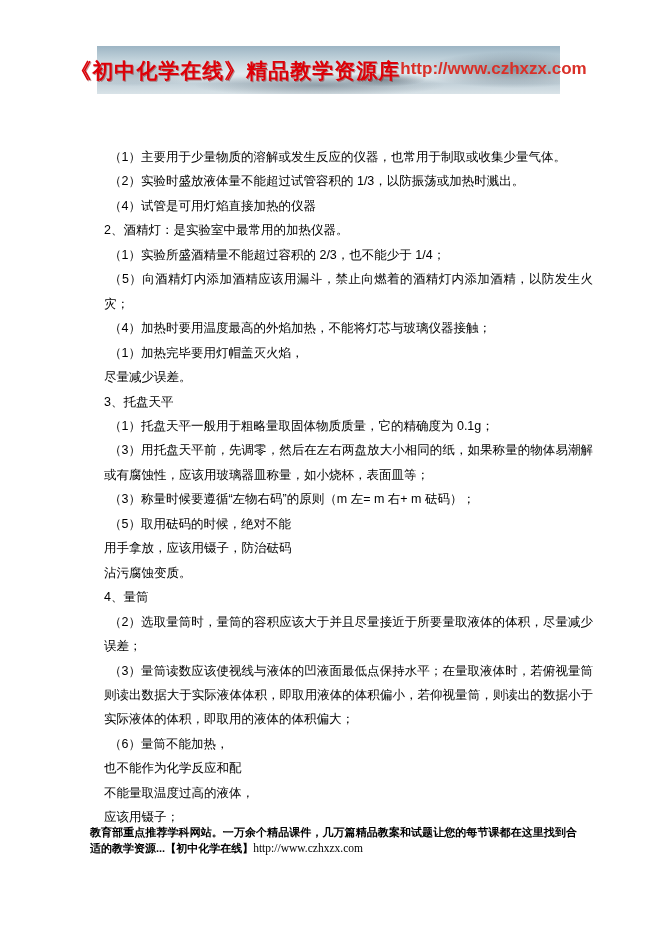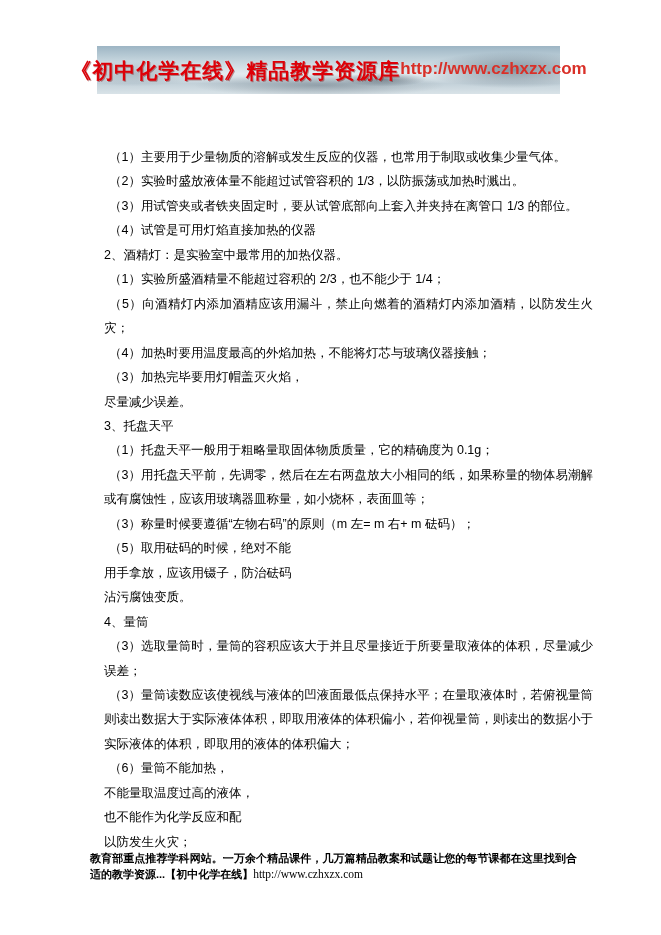--- a/index.html
+++ b/index.html
@@ -32,60 +32,59 @@
   
   .doc { position:absolute; left:104px; top:97px; width:489px;margin-top:48px; }
   .doc-line {
     font-size:12.5px; line-height:24.45px;
     text-align:justify;
     word-break:break-all;
   }
   .doc-line.item { text-indent:5px; }
   
   .footer {
-    position:absolute; left:90px; top:851px; width:487px;
+    position:absolute; left:90px; top:825px; width:487px;
     font-size:11px; line-height:15.5px; font-weight:bold;
     text-align:justify; word-break:break-all;
   }
   .footer-url {
     font-family:"Liberation Serif", serif; font-weight:normal; font-size:11.5px;
   }
 </style>
 </head>
 <body>
 
 <div class="page">
 
   <div class="banner">
     <div class="banner-title" style="color: rgb(221, 0, 8);">《初中化学在线》精品教学资源库</div>
     <div class="banner-url" style="color: rgb(217, 48, 40);">http://www.czhxzx.com</div>
   </div>
 
   <div class="doc">
       <p class="doc-line item">（1）主要用于少量物质的溶解或发生反应的仪器，也常用于制取或收集少量气体。</p>
       <p class="doc-line item">（2）实验时盛放液体量不能超过试管容积的 1/3，以防振荡或加热时溅出。</p>
-      <p class="doc-line item">（3）用试管夹或者铁夹固定时，要从试管底部向上套入并夹持在离管口 1/3 的部位。</p>
       <p class="doc-line item">（4）试管是可用灯焰直接加热的仪器</p>
       <p class="doc-line flush">2、酒精灯：是实验室中最常用的加热仪器。</p>
       <p class="doc-line item">（1）实验所盛酒精量不能超过容积的 2/3，也不能少于 1/4；</p>
       <p class="doc-line item">（5）向酒精灯内添加酒精应该用漏斗，禁止向燃着的酒精灯内添加酒精，以防发生火灾；</p>
       <p class="doc-line item">（4）加热时要用温度最高的外焰加热，不能将灯芯与玻璃仪器接触；</p>
-      <p class="doc-line item">（3）加热完毕要用灯帽盖灭火焰，</p>
+      <p class="doc-line item">（1）加热完毕要用灯帽盖灭火焰，</p>
       <p class="doc-line flush">尽量减少误差。</p>
       <p class="doc-line flush">3、托盘天平</p>
       <p class="doc-line item">（1）托盘天平一般用于粗略量取固体物质质量，它的精确度为 0.1g；</p>
       <p class="doc-line item">（3）用托盘天平前，先调零，然后在左右两盘放大小相同的纸，如果称量的物体易潮解或有腐蚀性，应该用玻璃器皿称量，如小烧杯，表面皿等；</p>
       <p class="doc-line item">（3）称量时候要遵循“左物右码”的原则（m 左= m 右+ m 砝码）；</p>
       <p class="doc-line item">（5）取用砝码的时候，绝对不能</p>
       <p class="doc-line flush">用手拿放，应该用镊子，防治砝码</p>
       <p class="doc-line flush">沾污腐蚀变质。</p>
       <p class="doc-line flush">4、量筒</p>
-      <p class="doc-line item">（3）选取量筒时，量筒的容积应该大于并且尽量接近于所要量取液体的体积，尽量减少误差；</p>
+      <p class="doc-line item">（2）选取量筒时，量筒的容积应该大于并且尽量接近于所要量取液体的体积，尽量减少误差；</p>
       <p class="doc-line item">（3）量筒读数应该使视线与液体的凹液面最低点保持水平；在量取液体时，若俯视量筒则读出数据大于实际液体体积，即取用液体的体积偏小，若仰视量筒，则读出的数据小于实际液体的体积，即取用的液体的体积偏大；</p>
       <p class="doc-line item">（6）量筒不能加热，</p>
+      <p class="doc-line flush">也不能作为化学反应和配</p>
       <p class="doc-line flush">不能量取温度过高的液体，</p>
-      <p class="doc-line flush">也不能作为化学反应和配</p>
-      <p class="doc-line flush">以防发生火灾；</p>
+      <p class="doc-line flush">应该用镊子；</p>
     </div>
 
   <div class="footer"><span class="footer-text">教育部重点推荐学科网站。一万余个精品课件，几万篇精品教案和试题让您的每节课都在这里找到合适的教学资源...【初中化学在线】</span><span class="footer-url">http://www.czhxzx.com</span></div>
 
 </div>
 
 </body></html>

